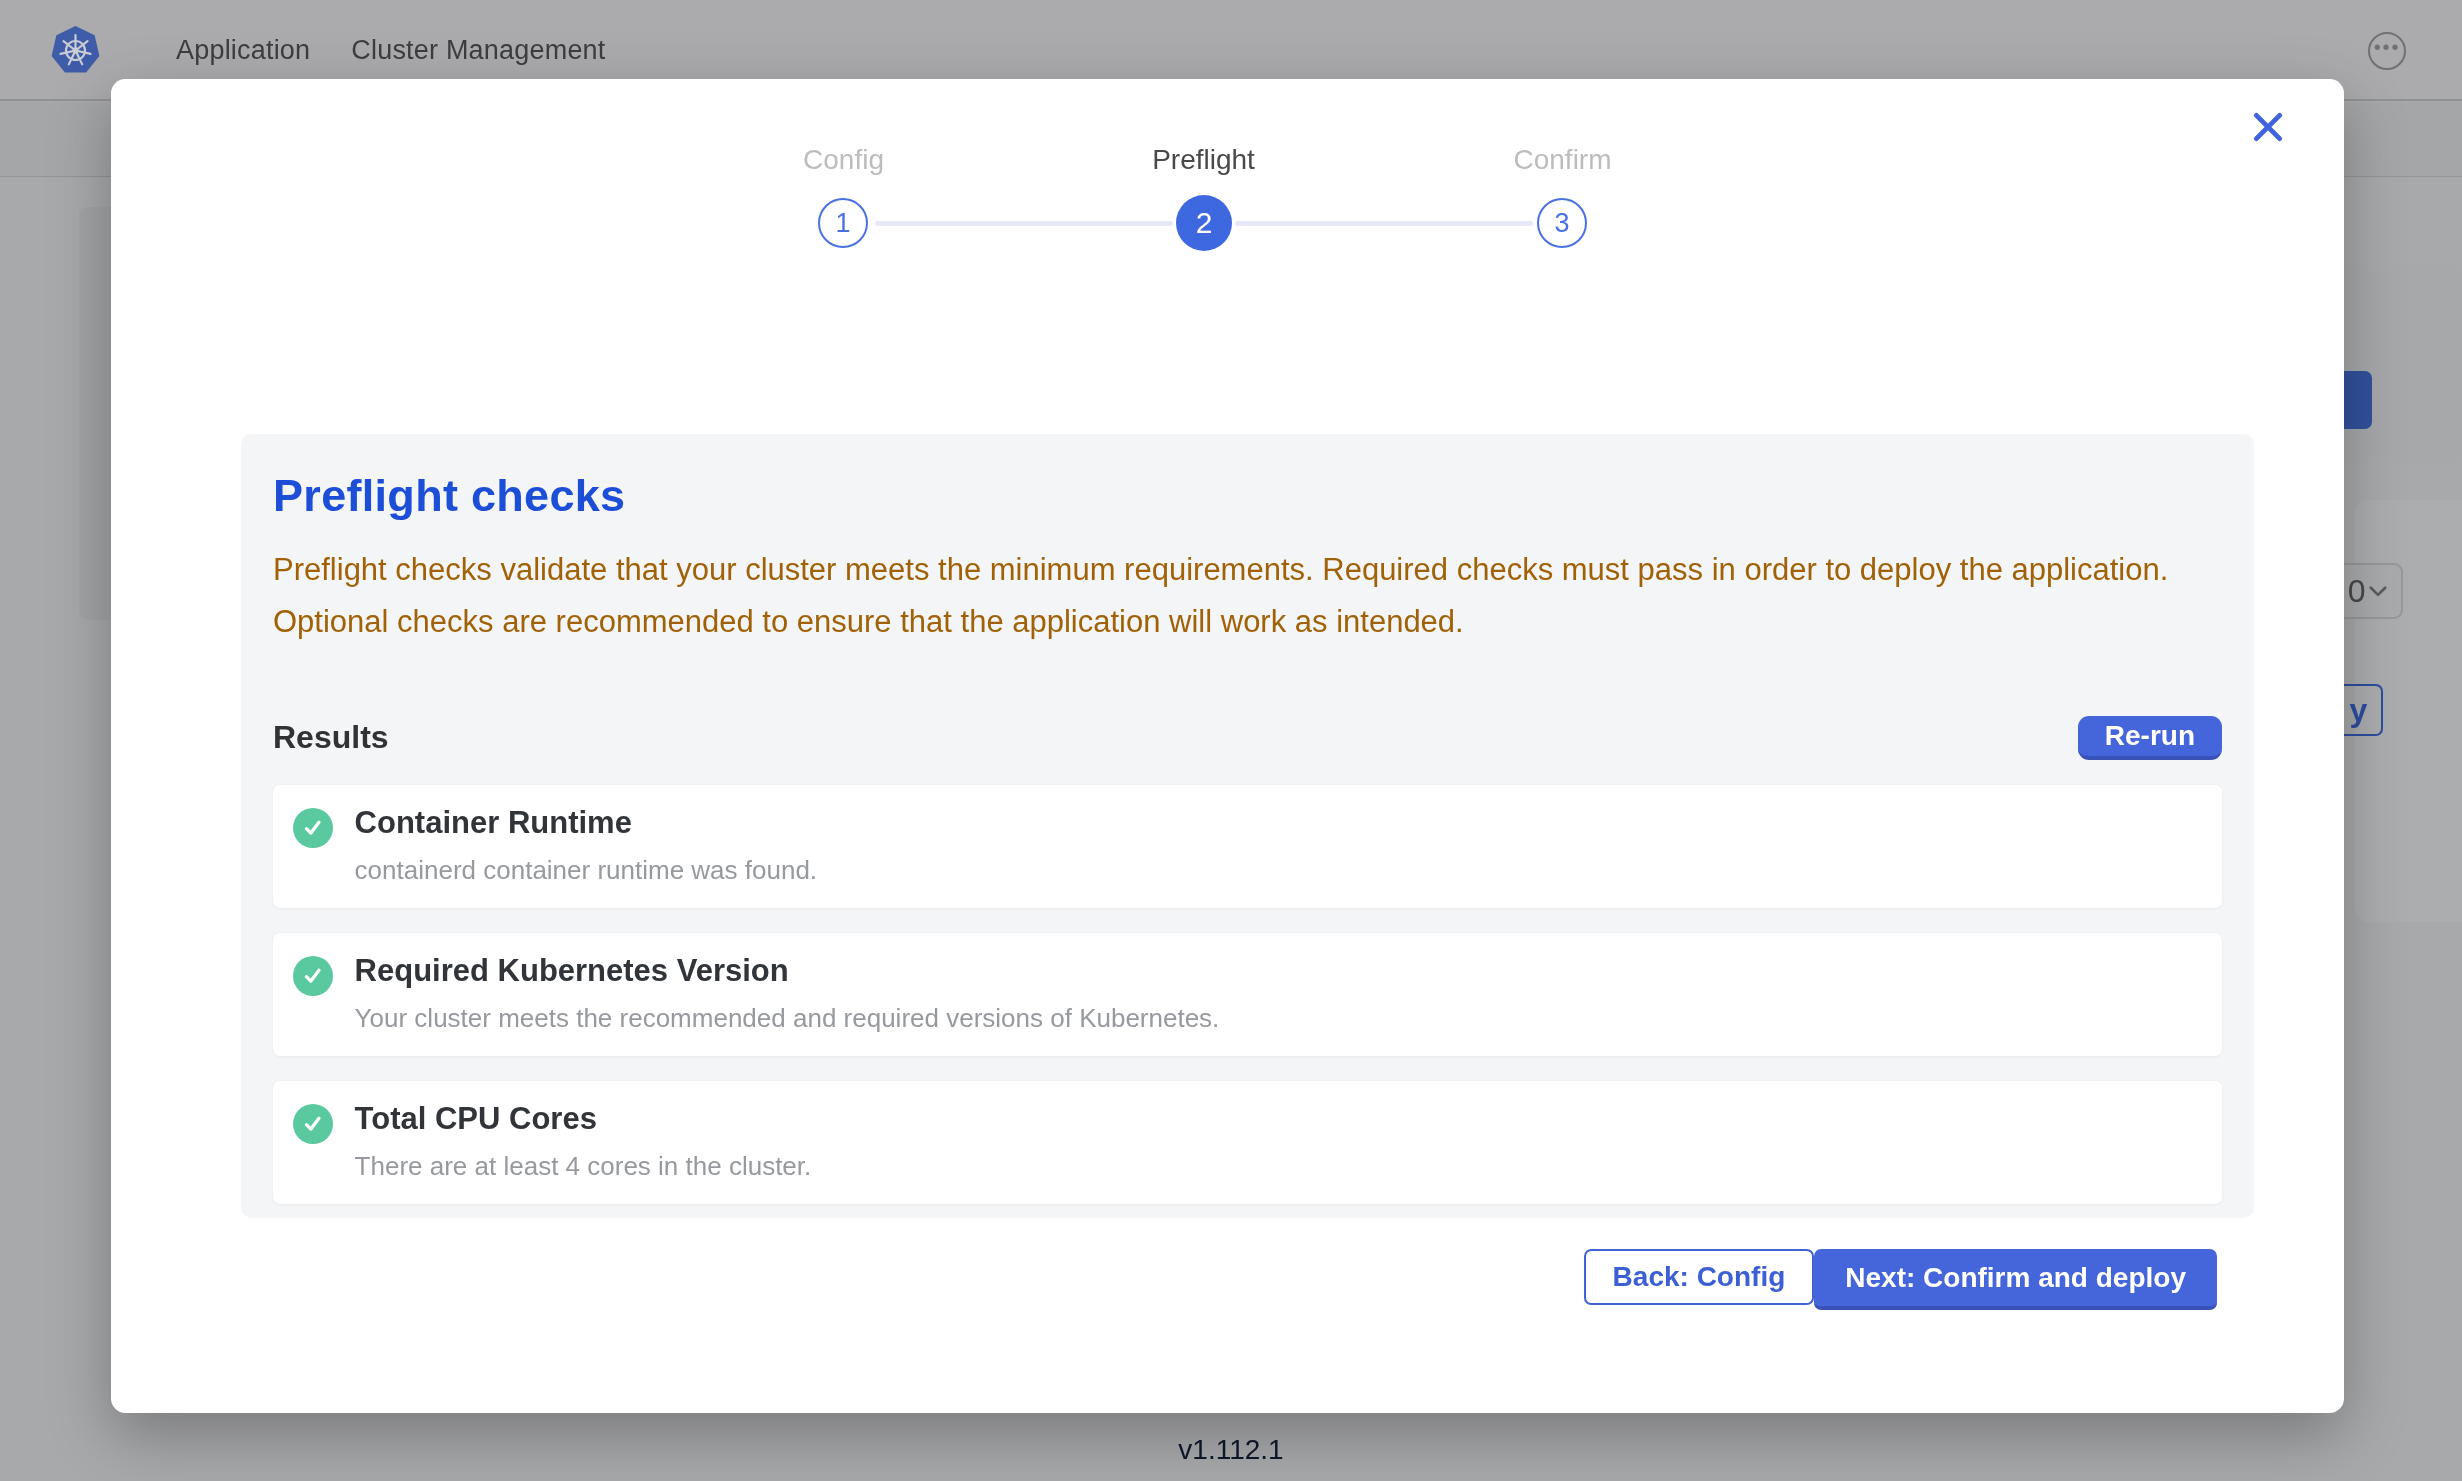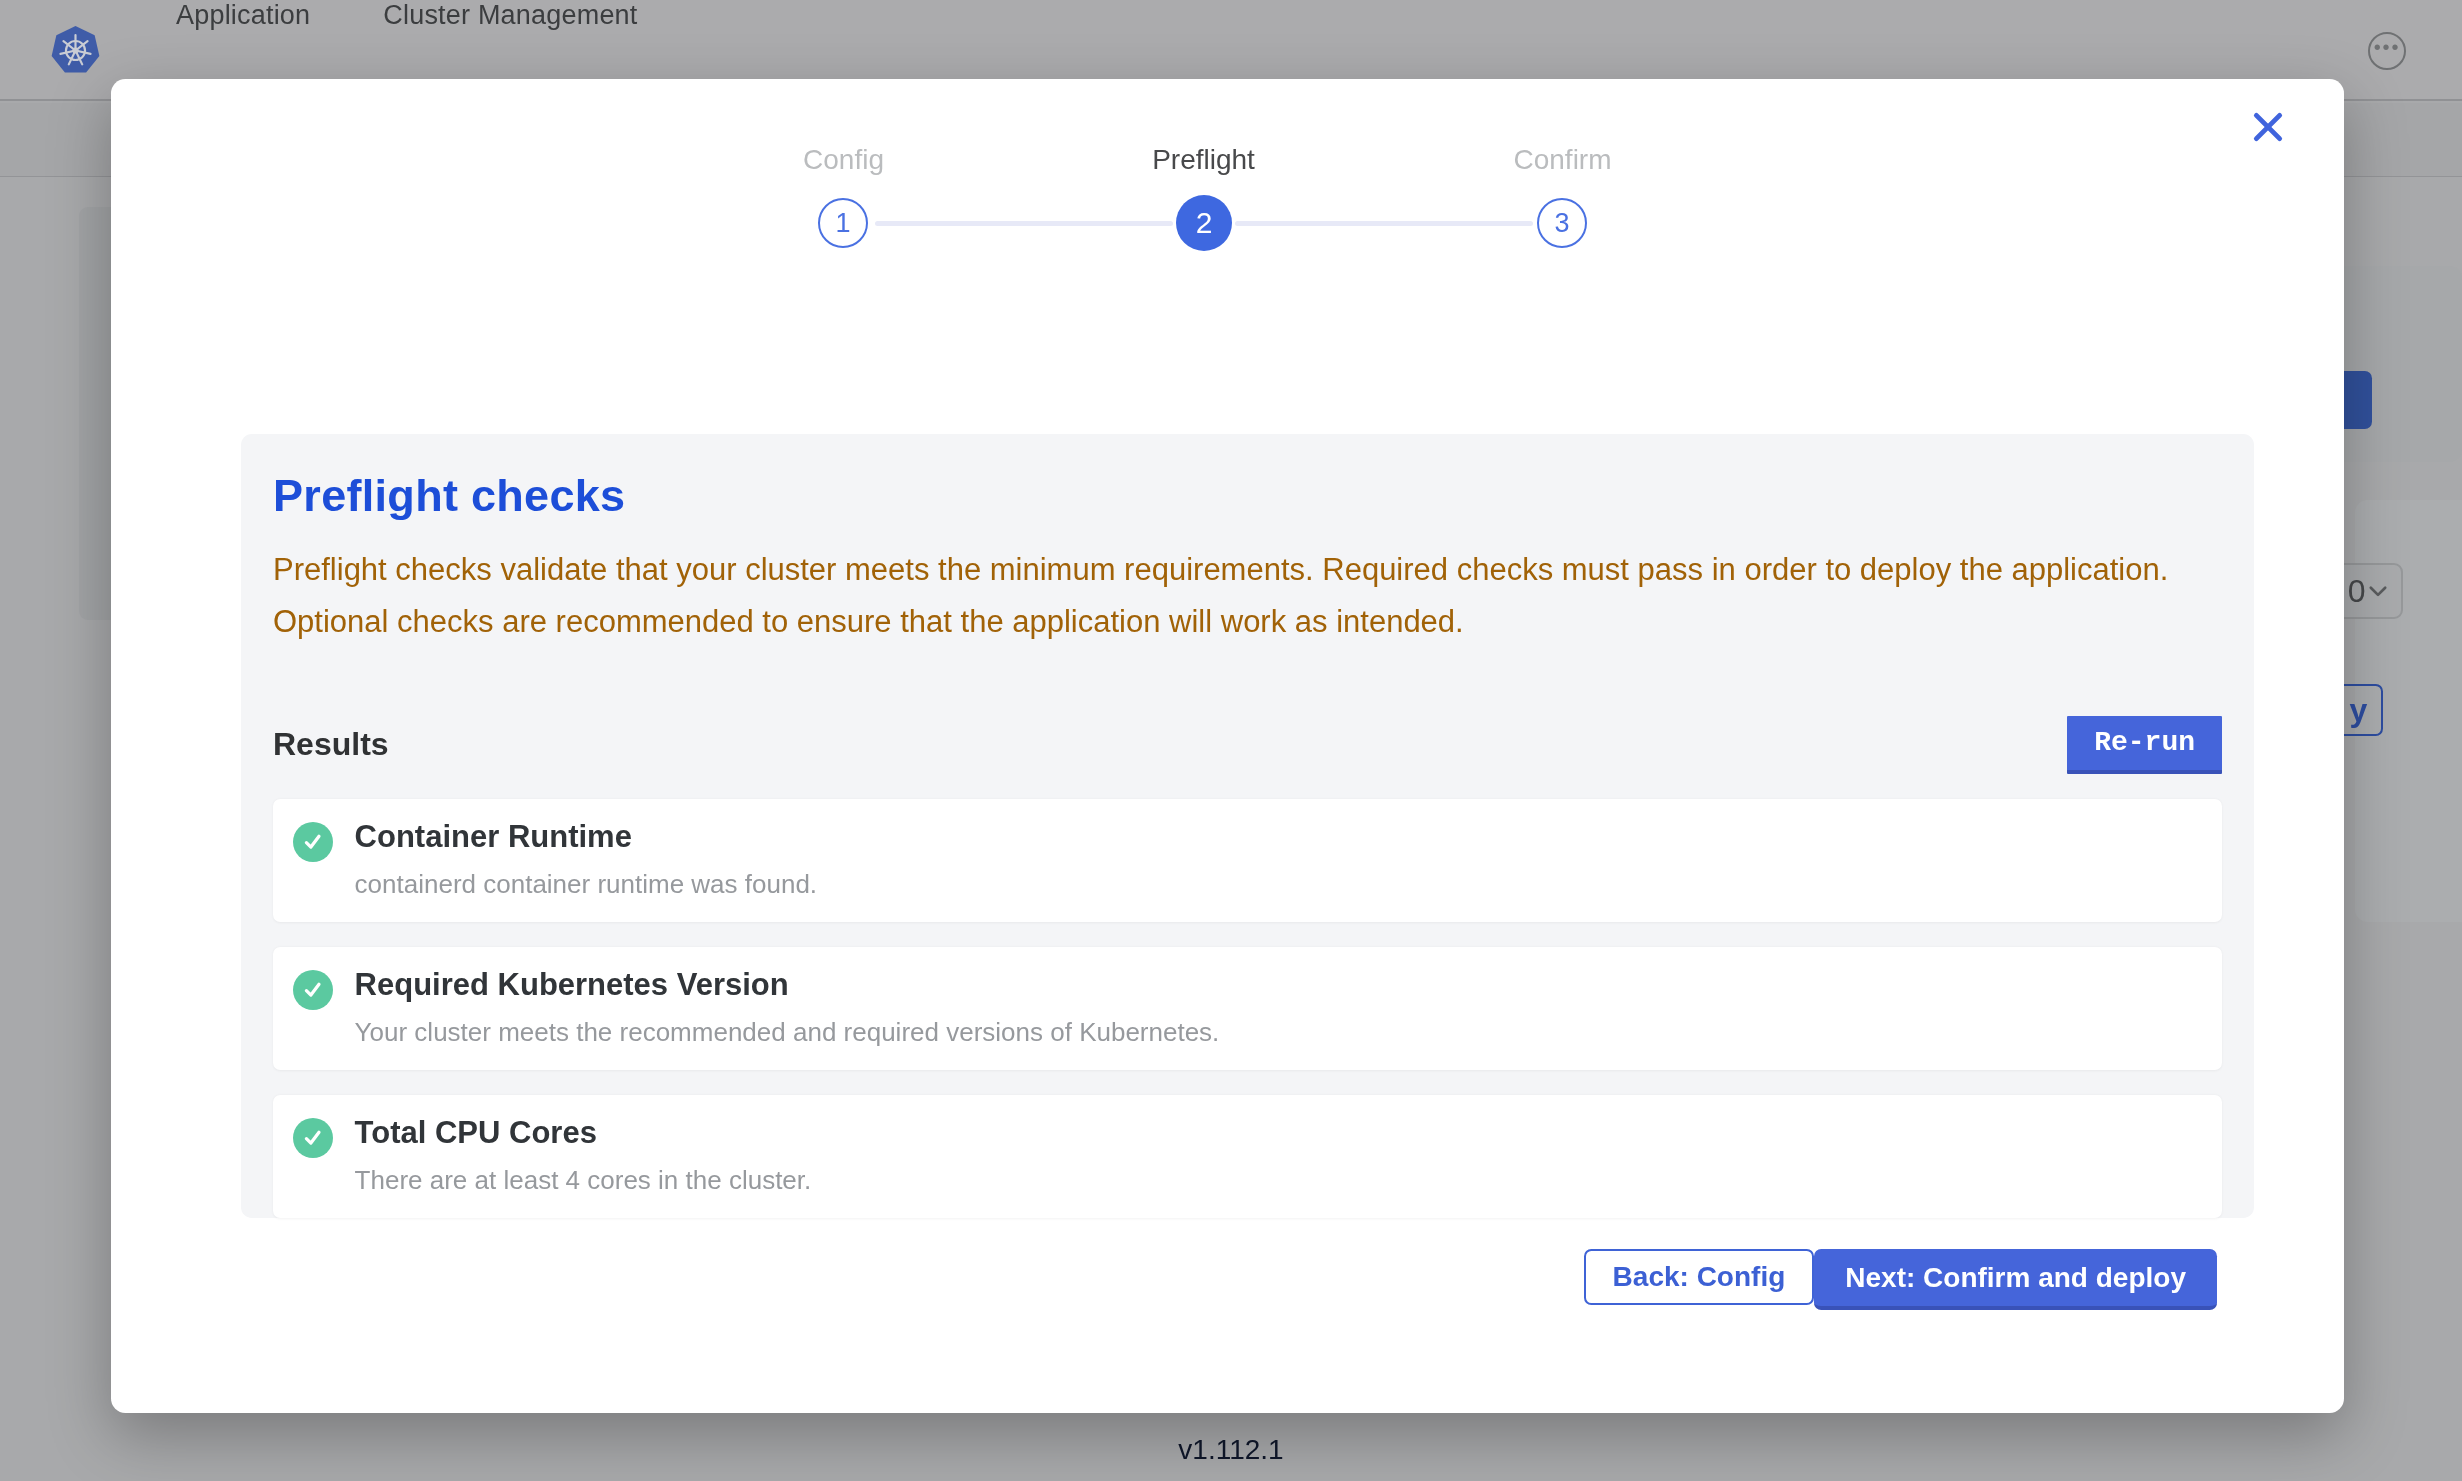--- a/index.html
+++ b/index.html
@@ -12,21 +12,21 @@
   }
 
   
   .bg { position: absolute; inset: 0; }
   .topnav {
     position: absolute; left: 0; top: 0; width: 2462px; height: 101px;
     background: #ababad; border-bottom: 2.7px solid #909194;
     display: flex; align-items: center;
   }
   .k8s-logo { position: absolute; left: 51px; top: 26px; width: 49px; height: 49px; }
-  .nav-tabs { position: absolute; left: 176px; top: 0; height: 101px; display: flex; align-items: flex-start; gap: 73px; }
+  .nav-tabs { position: absolute; left: 176px; top: 0; height: 101px; display: flex; align-items: center; gap: 41px; }
   .nav-tab { font-size: 27px; color: #3b3d3f; letter-spacing: 0.2px; cursor: pointer; }
   .overflow-btn {
     position: absolute; right: 56px; top: 32px; width: 38px; height: 38px;
     border: 2.7px solid #6f7173; border-radius: 50%;
     display: flex; align-items: center; justify-content: center;
   }
   .overflow-btn span { color: #6f7173; font-size: 20px; letter-spacing: 1.8px; line-height: 1; padding-bottom: 7.2px; }
   .subheader {
     position: absolute; left: 0; top: 103px; width: 2462px; height: 74px;
     background: #a5a6a8; border-bottom: 1.8px solid #939497;
@@ -77,23 +77,23 @@
   .panel {
     position: absolute; left: 130px; top: 355px; width: 2013px; height: 784px;
     background: #f4f5f7; border-radius: 10.8px; padding: 36px 32px;
   }
   .panel-title { font-size: 45px; font-weight: bold; color: #1d4ed8; letter-spacing: 0.3px; }
   .panel-desc { margin-top: 21.6px; font-size: 31px; line-height: 52px; color: #a16207; max-width: 1941px; }
   .results-row { margin-top: 68px; display: flex; align-items: center; justify-content: space-between; }
   .results-heading { font-size: 32px; font-weight: bold; color: #303234; }
   .rerun-btn {
     background: #4565da; color: #ffffff; font-size: 28px; font-weight: bold;
-    font-family: Liberation Mono, monospace;
-    border: none; border-bottom: 4.5px solid #3952b8; border-radius: 1px;
-    padding: 0 27px; height: 58px; cursor: pointer;
+    font-family: Liberation Sans, sans-serif;
+    border: none; border-bottom: 4.5px solid #3952b8; border-radius: 11px;
+    padding: 0 27px; height: 44px; cursor: pointer;
   }
   .check-card {
     margin-top: 25px; background: #ffffff; border-radius: 7.2px;
     padding: 20px 21.6px 21.6px 20px; display: flex; align-items: flex-start;
     box-shadow: 0 0.9px 2.7px rgba(0,0,0,.05);
   }
   .check-icon {
     flex: 0 0 auto; width: 40px; height: 40px; border-radius: 50%;
     background: #5bc9a0; margin-right: 21.6px; margin-top: 3.6px;
     display: flex; align-items: center; justify-content: center;

